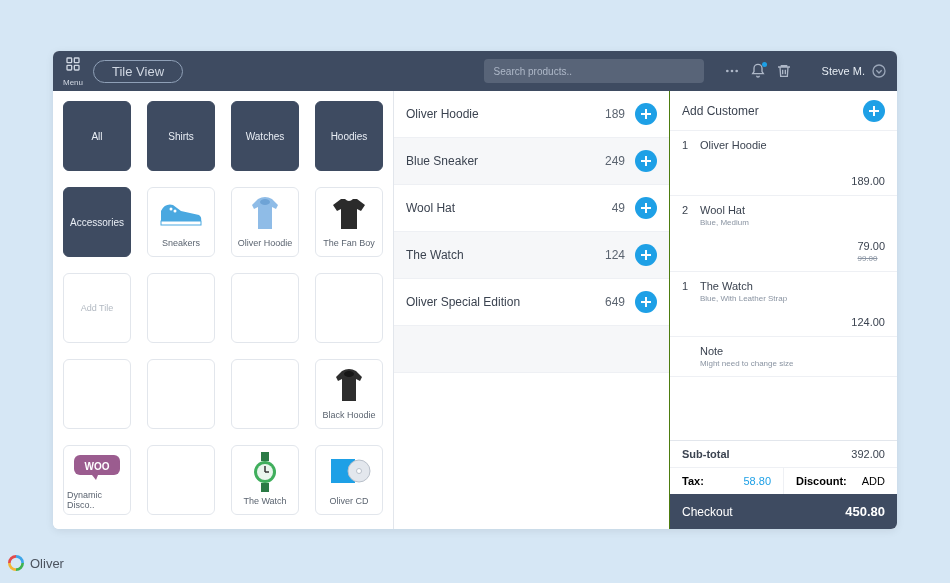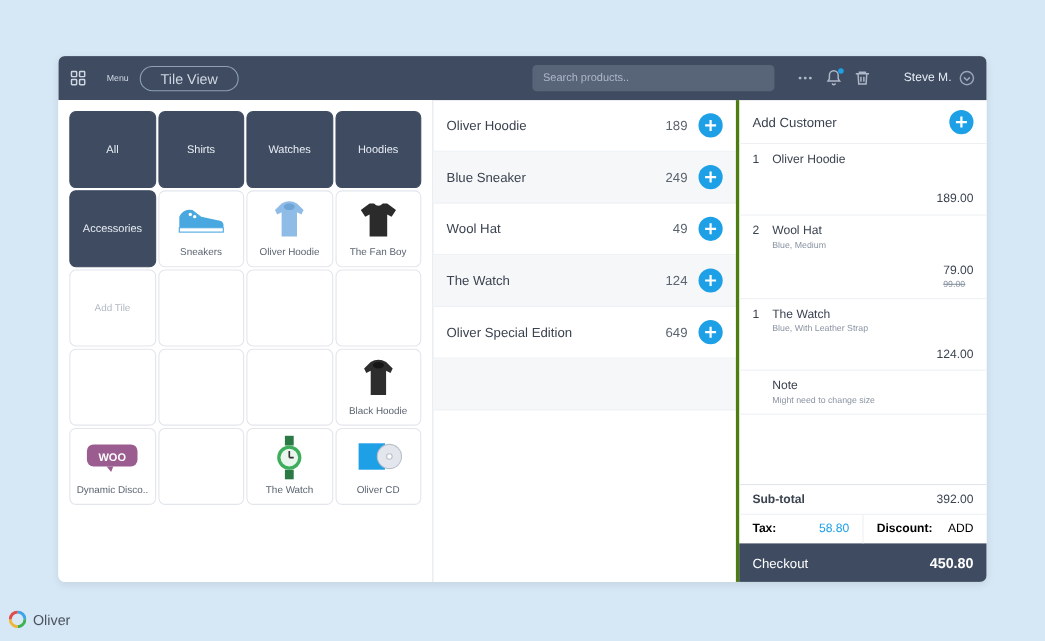--- a/index.html
+++ b/index.html
@@ -1,52 +1,52 @@
 <!DOCTYPE html>
 <html><head>
 <meta charset="utf-8">
 <style>
 * { box-sizing: border-box; margin: 0; padding: 0; font-family: -apple-system, BlinkMacSystemFont, "Segoe UI", Helvetica, Arial, sans-serif; }
 body { background: #d6e7f5; width: 950px; height: 583px; overflow: hidden; position: relative; }
 .app { position: absolute; left: 53px; top: 51px; width: 844px; height: 478px; background: #fff; border-radius: 6px; overflow: hidden; display: flex; flex-direction: column; box-shadow: 0 2px 8px rgba(0,0,0,0.08); }
 
 
 .topbar { height: 40px; background: #3e4b61; display: flex; align-items: center; padding: 0 10px; color: #d0d7e2; font-size: 10px; }
-.menu-group { display: flex; align-items: center; gap: 18px; }
+.menu-group { display: flex; align-items: center; gap: 6px; flex-direction: column; }
 .menu-icon { width: 16px; height: 16px; }
 .menu-label { font-size: 8px; }
 .tile-view-btn { margin-left: 10px; border: 1px solid #8fa0b7; border-radius: 12px; padding: 3px 18px; font-size: 13px; color: #d0d7e2; background: transparent; cursor: pointer; }
 .search { margin-left: auto; width: 220px; }
 .search input { width: 100%; height: 24px; background: #586478; border: none; border-radius: 4px; padding: 0 10px; color: #cfd6e1; font-size: 10px; }
 .search input::placeholder { color: #aeb8c8; }
 .top-right { margin-left: 20px; display: flex; align-items: center; gap: 10px; }
 .top-icon { width: 16px; height: 16px; color: #aeb8c8; position: relative; }
 .notif-dot { position: absolute; top: -1px; right: -1px; width: 5px; height: 5px; background: #1ea0e6; border-radius: 50%; }
 .user-chip { margin-left: auto; display: flex; align-items: center; gap: 6px; font-size: 11px; color: #e6ecf3; }
 
 .layout { flex: 1; display: flex; }
 
 
-.left-panel { width: 340px; padding: 10px; display: grid; grid-template-columns: repeat(4, 1fr); gap: 2px; background: #fff; align-content: start; grid-auto-rows: 70px; }
+.left-panel { width: 340px; padding: 10px; display: grid; grid-template-columns: repeat(4, 1fr); gap: 16px; background: #fff; align-content: start; grid-auto-rows: 70px; }
 .tile { border: 1px solid #e2e6ec; border-radius: 6px; display: flex; flex-direction: column; align-items: center; justify-content: center; font-size: 9px; color: #5b6470; background: #fff; gap: 3px; }
 .tile.category { background: #3e4b61; color: #e9eef5; border-color: #3e4b61; font-size: 10px; }
 .tile.add-tile { color: #b2b9c2; font-size: 9px; }
 .tile .tile-img { width: 100%; height: 44px; display: flex; align-items: center; justify-content: center; }
 .tile .tile-label { line-height: 1.1; padding: 0 3px 3px; }
 
 
 .mid-panel { flex: 1; border-left: 1px solid #e2e6ec; display: flex; flex-direction: column; }
 .product-row { display: flex; align-items: center; padding: 0 12px; height: 47px; border-bottom: 1px solid #eef0f4; }
 .product-row:nth-child(even) { background: #f6f7f9; }
 .prod-name { flex: 1; font-size: 12px; color: #3b4350; }
 .prod-price { font-size: 12px; color: #5b6470; margin-right: 10px; }
 .add-btn { width: 22px; height: 22px; border-radius: 50%; background: #1ea0e6; display: flex; align-items: center; justify-content: center; color: #fff; }
 
 
-.right-panel { width: 228px; border-left: 3px solid #4d7c0f; display: flex; flex-direction: column; }
+.right-panel { width: 228px; border-left: 1px solid #4d7c0f; display: flex; flex-direction: column; }
 .add-customer { height: 40px; display: flex; align-items: center; padding: 0 12px; border-bottom: 1px solid #eef0f4; }
 .add-customer-label { flex: 1; font-size: 12px; color: #3b4350; }
 .cart-items { flex: 1; overflow: auto; }
 .cart-row { padding: 8px 12px; border-bottom: 1px solid #eef0f4; display: flex; gap: 8px; font-size: 11px; color: #3b4350; }
 .cart-qty { width: 10px; }
 .cart-body { flex: 1; }
 .cart-name { font-size: 11px; }
 .cart-variant { font-size: 8px; color: #8a94a2; margin-top: 2px; }
 .cart-price-col { text-align: left; margin-top: 36px; }
 .cart-price { font-size: 11px; }

